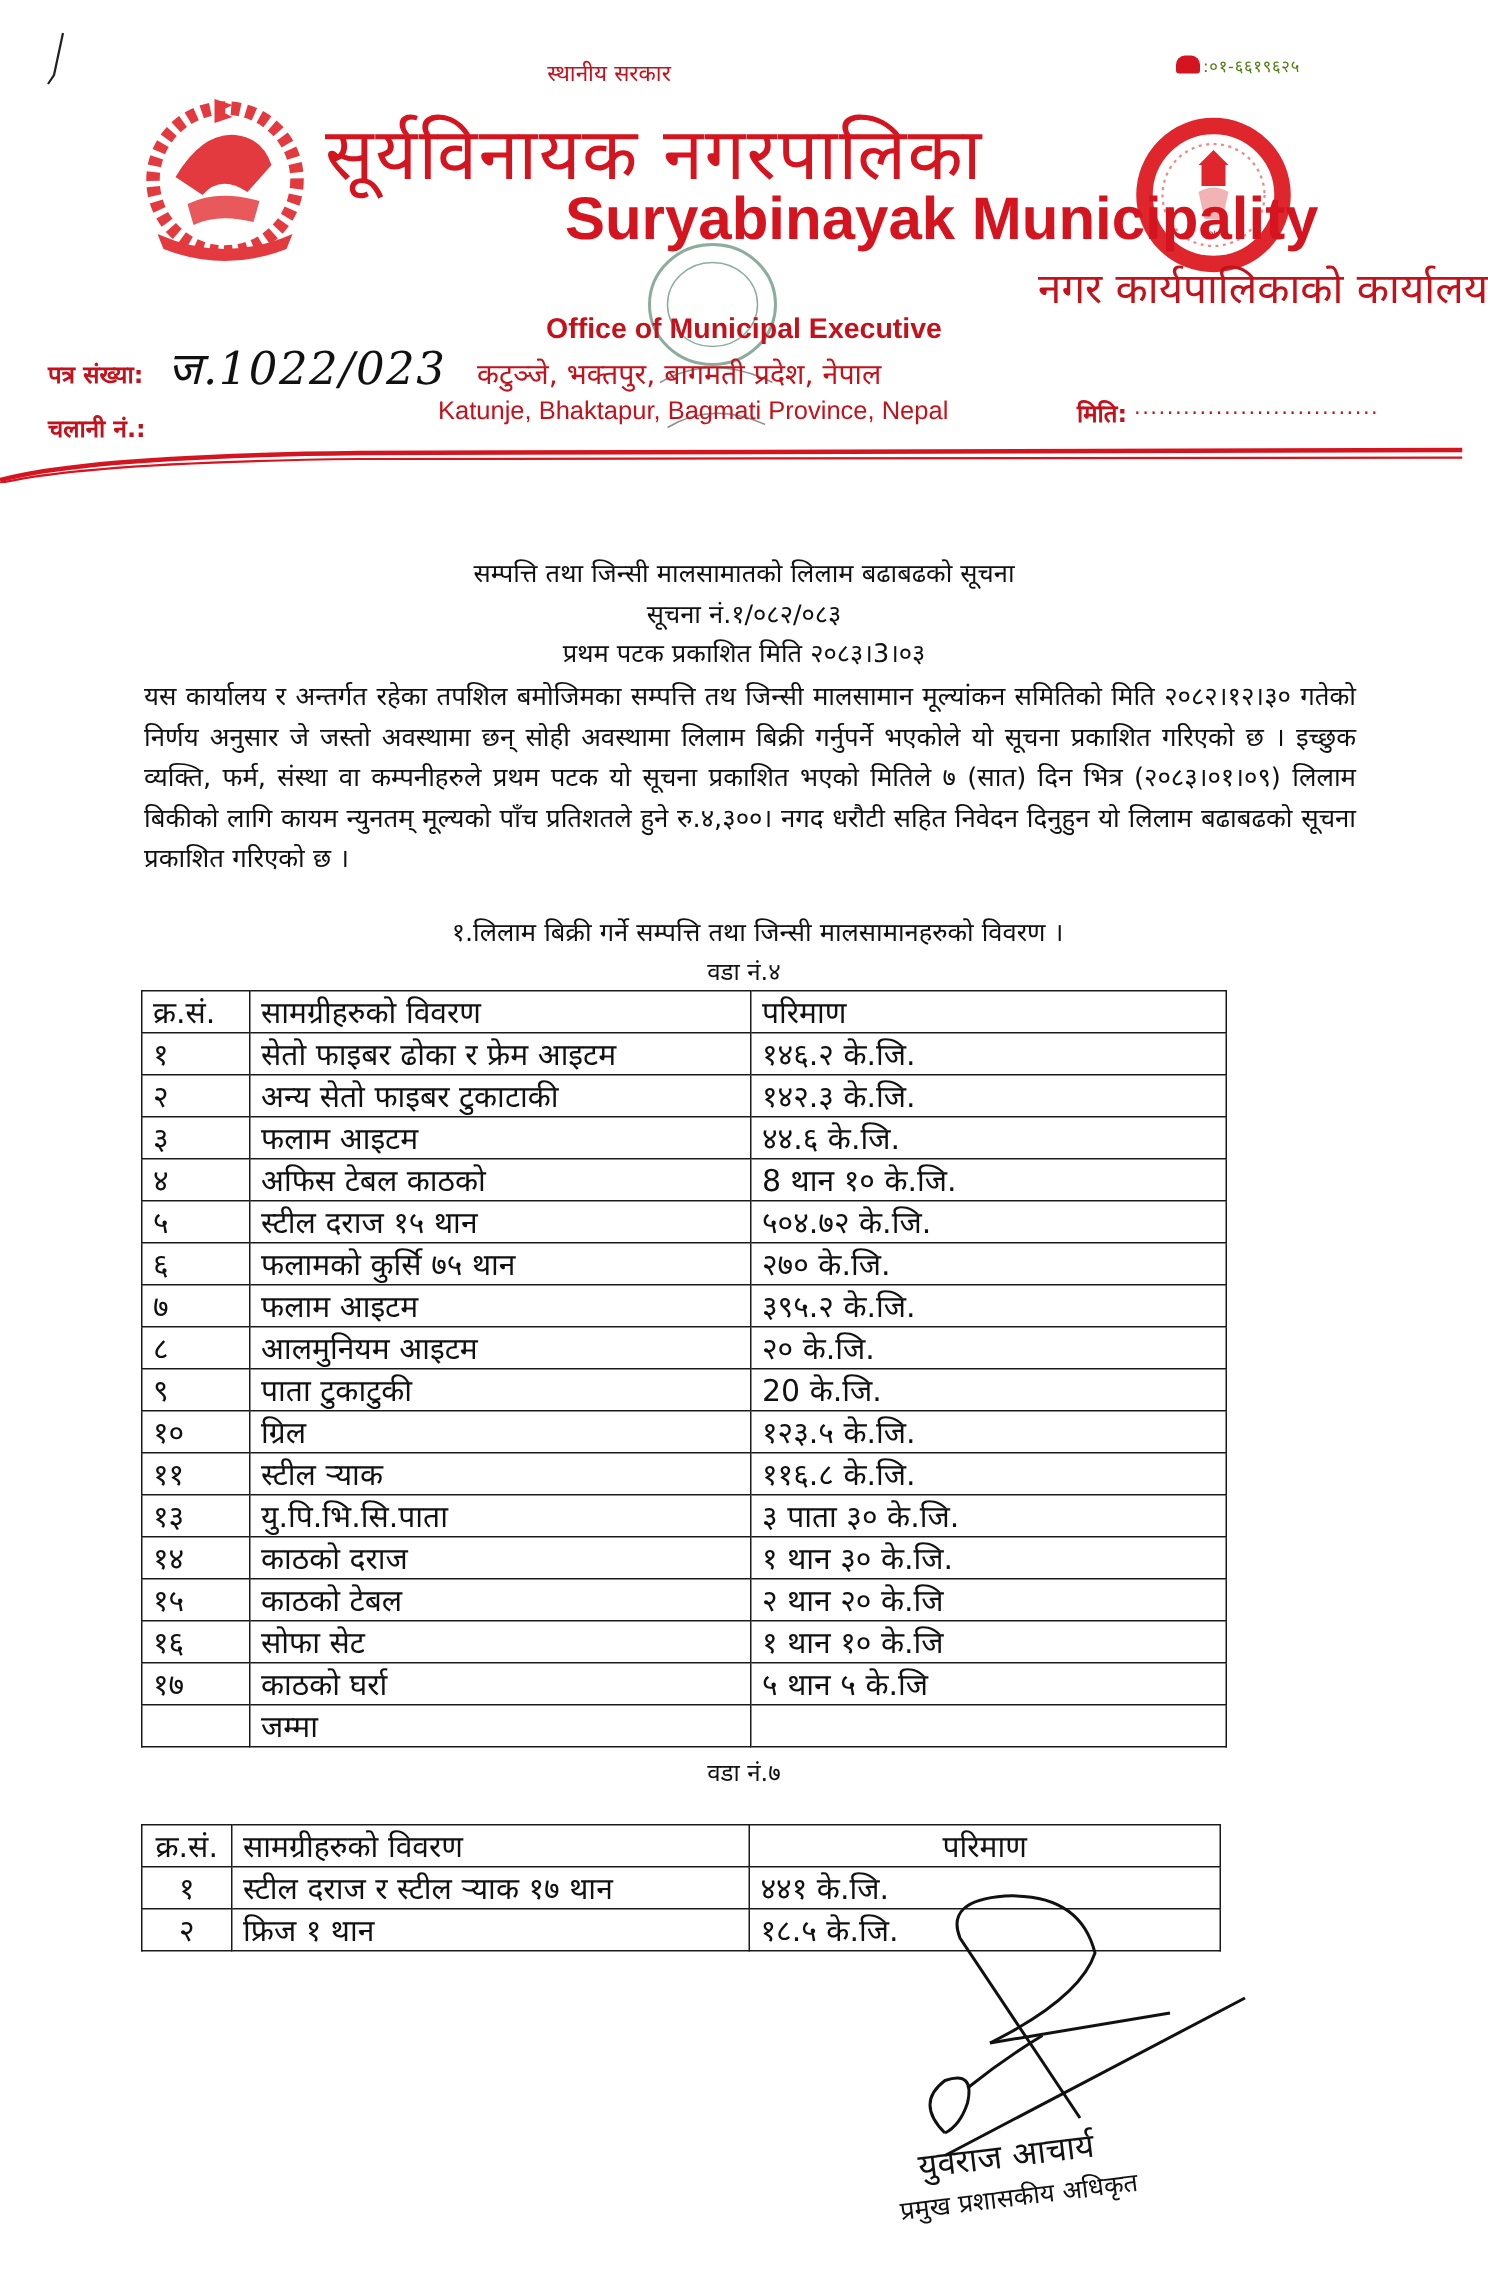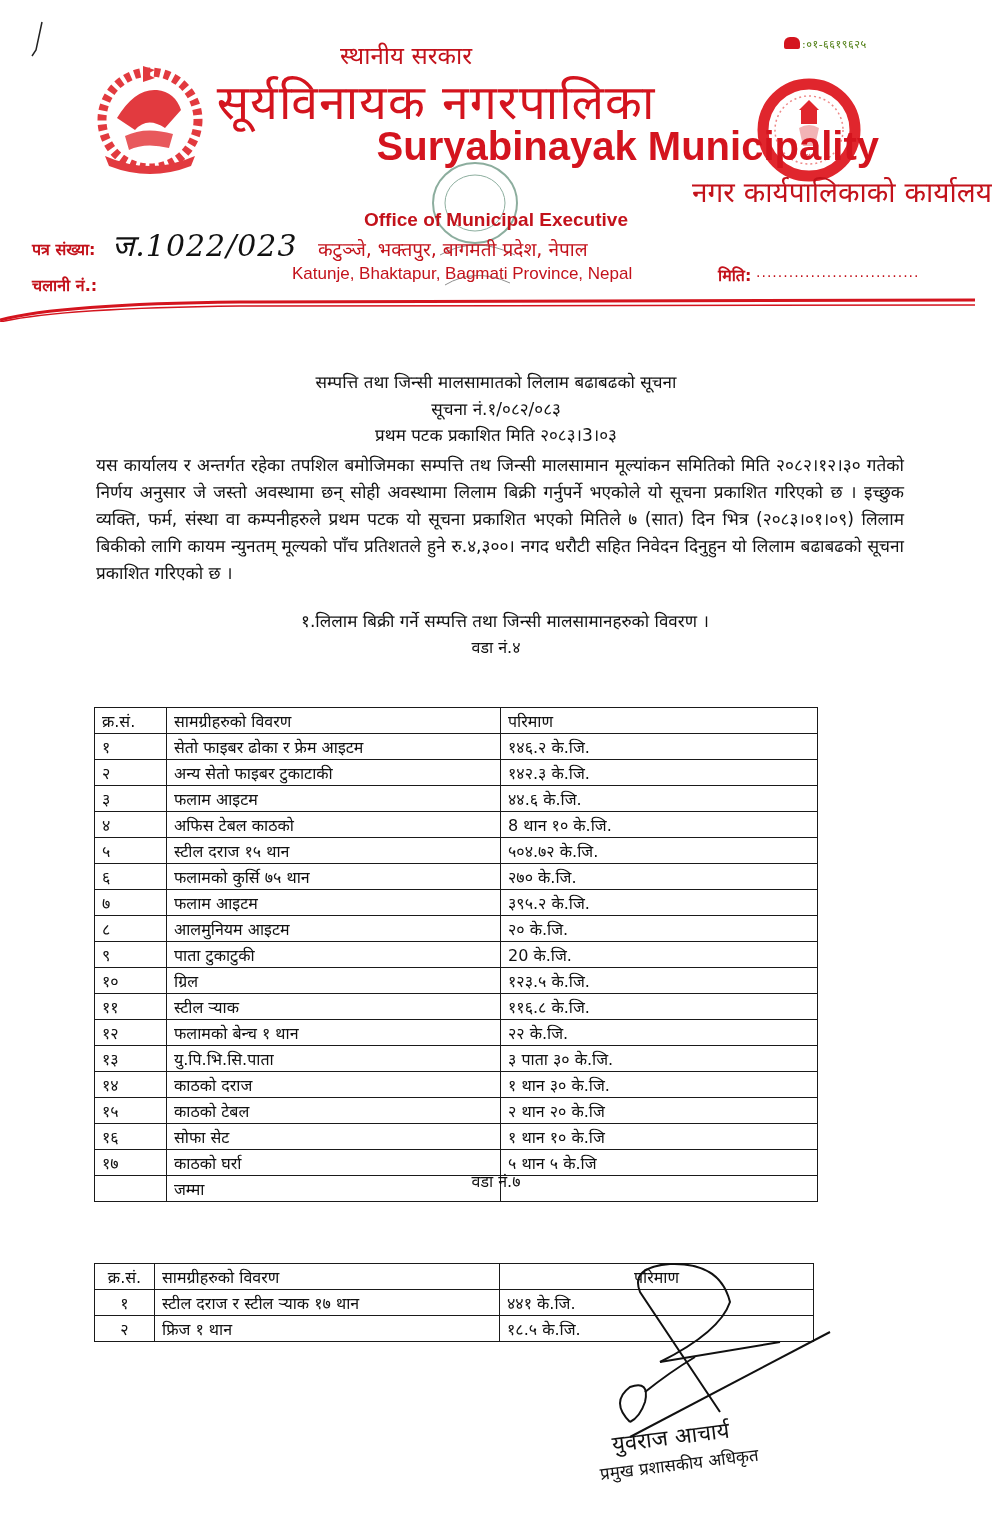--- a/index.html
+++ b/index.html
@@ -1,21 +1,21 @@
 <!DOCTYPE html>
 <html><head>
 <meta charset="utf-8">
 <style>
   html, body { margin:0; padding:0; background:#ffffff; }
   body { width:992px; height:1520px; position:relative; overflow:hidden;
          font-family:"DejaVu Sans", sans-serif; color:#111; }
   .abs { position:absolute; }
 
   
-  #local-gov { left:0; width:812px; top:38px; text-align:center; font-size:24px; color:#c3121b; }
+  #local-gov { left:0; width:812px; top:38px; text-align:center; font-size:15px; color:#c3121b; }
   #phone { left:784px; top:36px; font-size:11px; color:#4d7c0f; letter-spacing:0.5px; }
   #phone .ph-icon { display:inline-block; width:16px; height:12px; background:#d4141e; border-radius:6px 6px 2px 2px; vertical-align:-1px; margin-right:2px; }
   #muni-np { left:0; width:872px; top:68px; text-align:center; font-size:48px; font-weight:normal; color:#d4141e; letter-spacing:1px; }
   #muni-en { left:0; width:879px; top:124px; text-align:right; font-family:"Liberation Sans", sans-serif; font-size:40px; font-weight:bold; color:#d4141e; }
   #office-np { left:0; width:992px; top:172px; text-align:right; font-size:28px; color:#c3121b; }
   #office-en { left:0; width:992px; top:209px; text-align:center; font-family:"Liberation Sans", sans-serif; font-size:19px; font-weight:bold; color:#c3121b; }
   #addr-np { left:318px; top:236px; font-size:19px; color:#c3121b; }
   #addr-en { left:292px; top:264px; font-family:"Liberation Sans", sans-serif; font-size:17px; color:#c3121b; }
   #ref-label { left:32px; top:238px; font-size:16px; font-weight:bold; color:#c3121b; }
   #ref-value { left:112px; top:224px; font-family:"DejaVu Serif", serif; font-size:30px; font-style:italic; color:#111; letter-spacing:1px; }
@@ -32,21 +32,21 @@
   
   .center { left:0; width:992px; text-align:center; }
   #notice-title { top:370px; font-size:17px; }
   #notice-no { top:397px; font-size:17px; }
   #notice-pub { top:423px; font-size:17px; }
   #notice-body { left:96px; top:452px; width:808px; font-size:17.2px; line-height:27px; text-align:justify; text-align-last:left; }
 
   #section-title { left:95px; width:820px; top:609px; text-align:center; font-size:17px; }
   #ward4-label { top:636px; font-size:16px; }
 
-  table.items { position:absolute; border-collapse:collapse; font-size:16px;margin-top:47px; }
+  table.items { position:absolute; border-collapse:collapse; font-size:20px; }
   table.items td, table.items th { border:1.6px solid #1a1a1a; padding:0 7px; height:25px; font-weight:normal; text-align:left; white-space:nowrap; }
   #table-ward4 { left:94px; top:660px; width:724px; }
   #table-ward4 col.c1 { width:72px; } #table-ward4 col.c2 { width:334px; }
   #ward7-label { top:1170px; font-size:16px; }
   #table-ward7 { left:94px; top:1216px; width:720px; }
   #table-ward7 col.c1 { width:60px; } #table-ward7 col.c2 { width:345px; }
   #table-ward7 td.sn, #table-ward7 th.sn { text-align:center; }
   #table-ward7 th.qty { text-align:center; }
 
   #signature { left:600px; top:1262px; width:240px; height:180px; }
@@ -175,25 +175,20 @@
         <td>१०</td>
         <td>ग्रिल</td>
         <td>१२३.५ के.जि.</td>
       </tr>
       <tr>
         <td>११</td>
         <td>स्टील र्‍याक</td>
         <td>११६.८ के.जि.</td>
       </tr>
       <tr>
-        <td>१२</td>
-        <td>फलामको बेन्च १ थान</td>
-        <td>२२ के.जि.</td>
-      </tr>
-      <tr>
         <td>१३</td>
         <td>यु.पि.भि.सि.पाता</td>
         <td>३ पाता ३० के.जि.</td>
       </tr>
       <tr>
         <td>१४</td>
         <td>काठको दराज</td>
         <td>१ थान ३० के.जि.</td>
       </tr>
       <tr>

